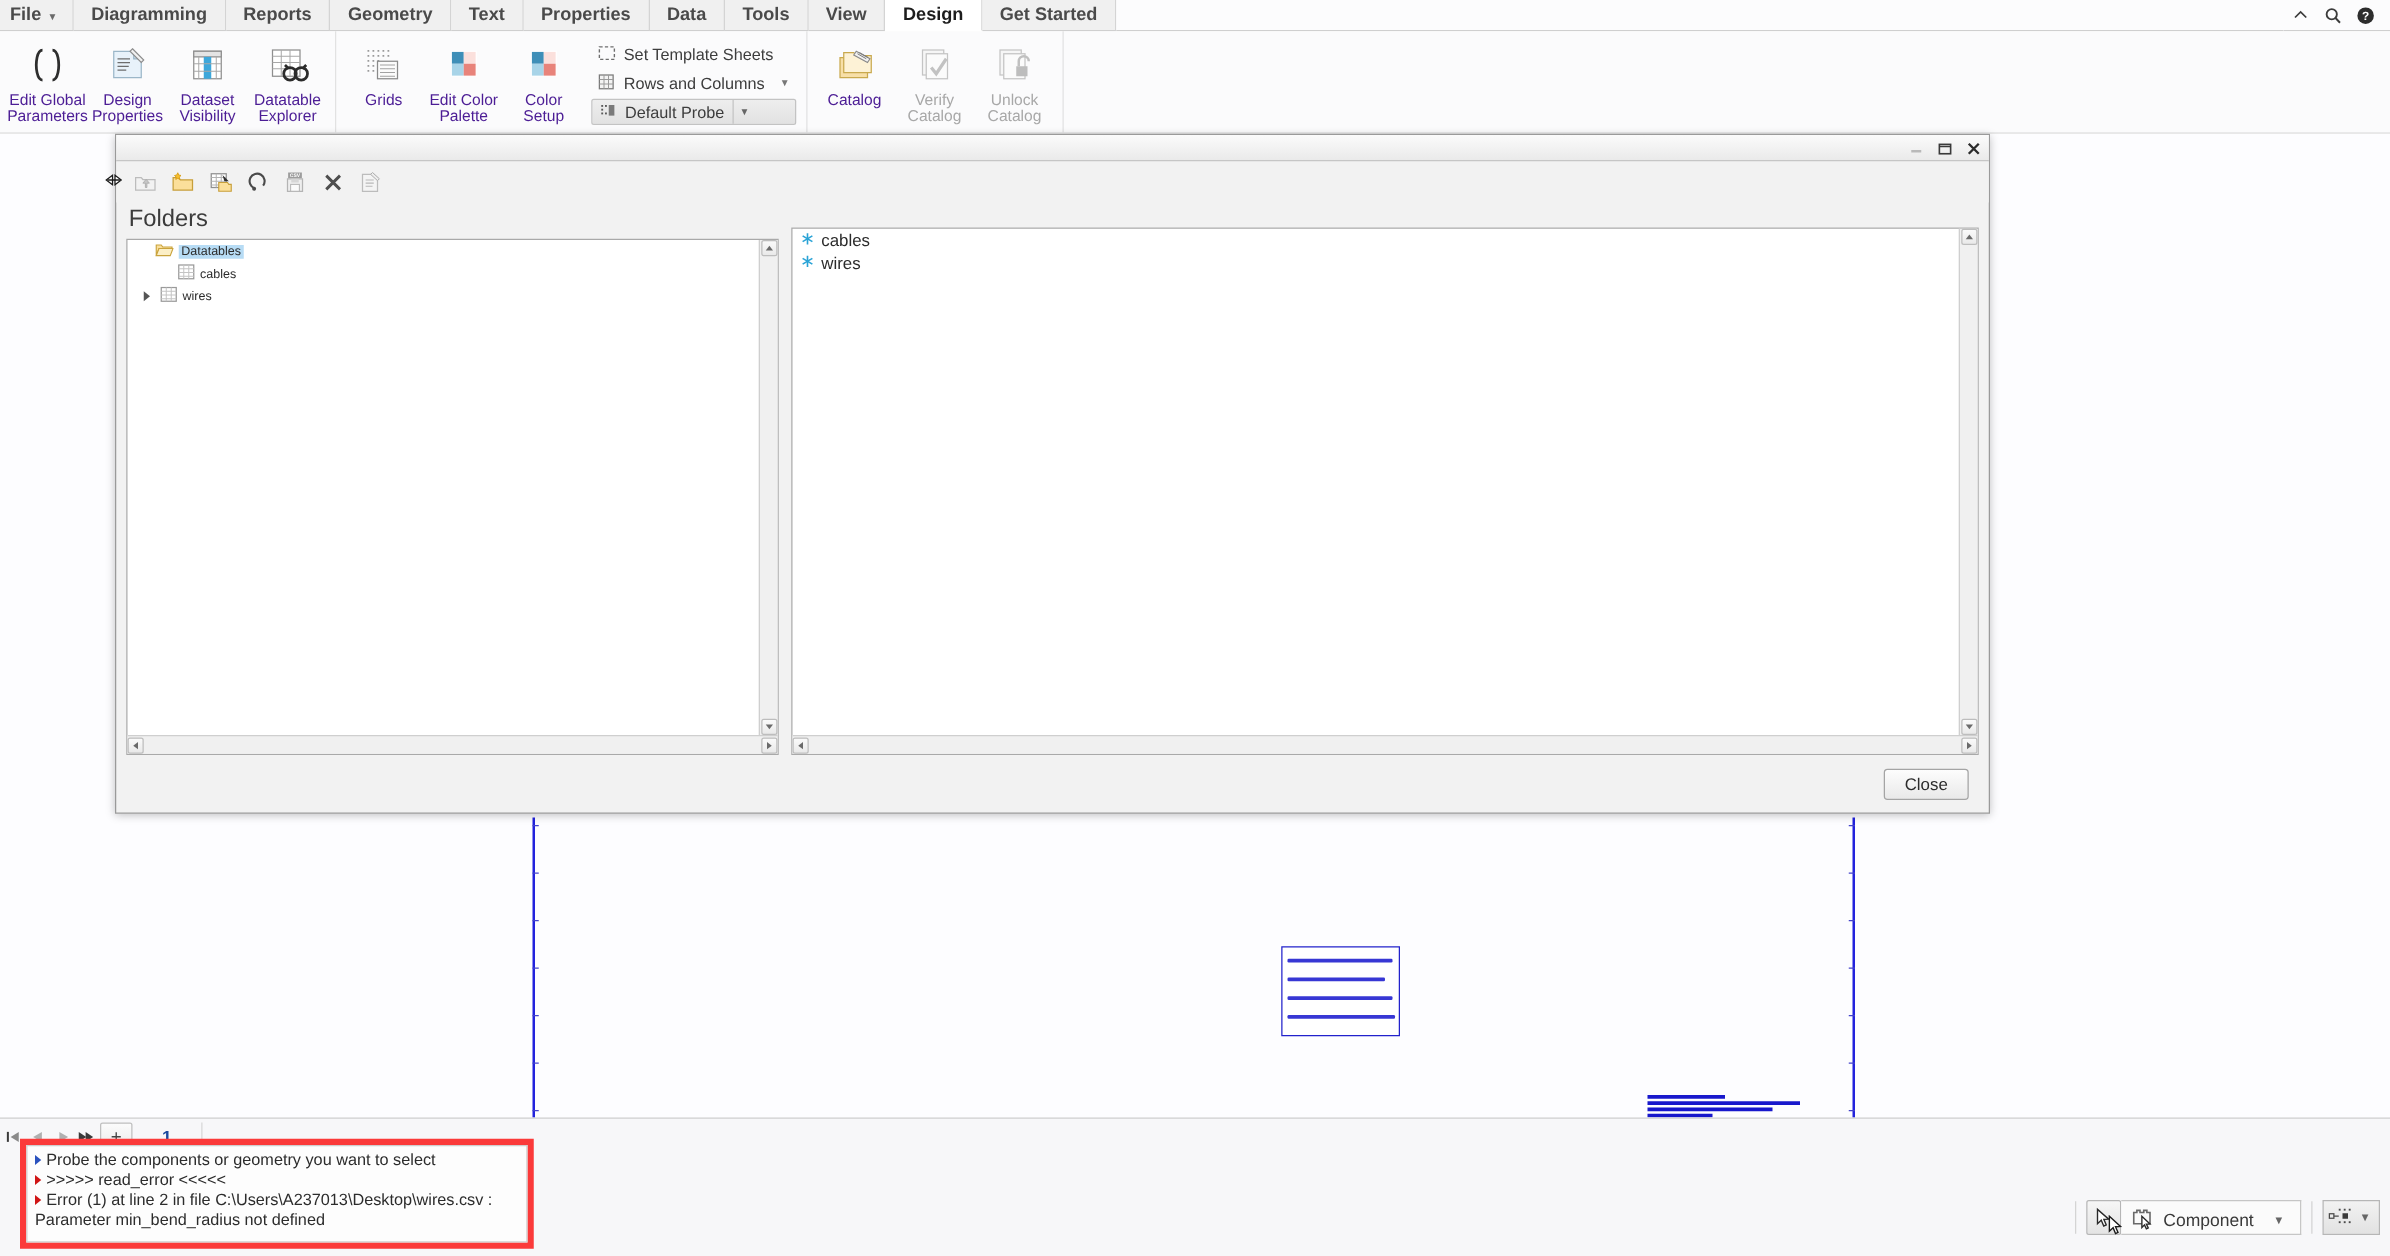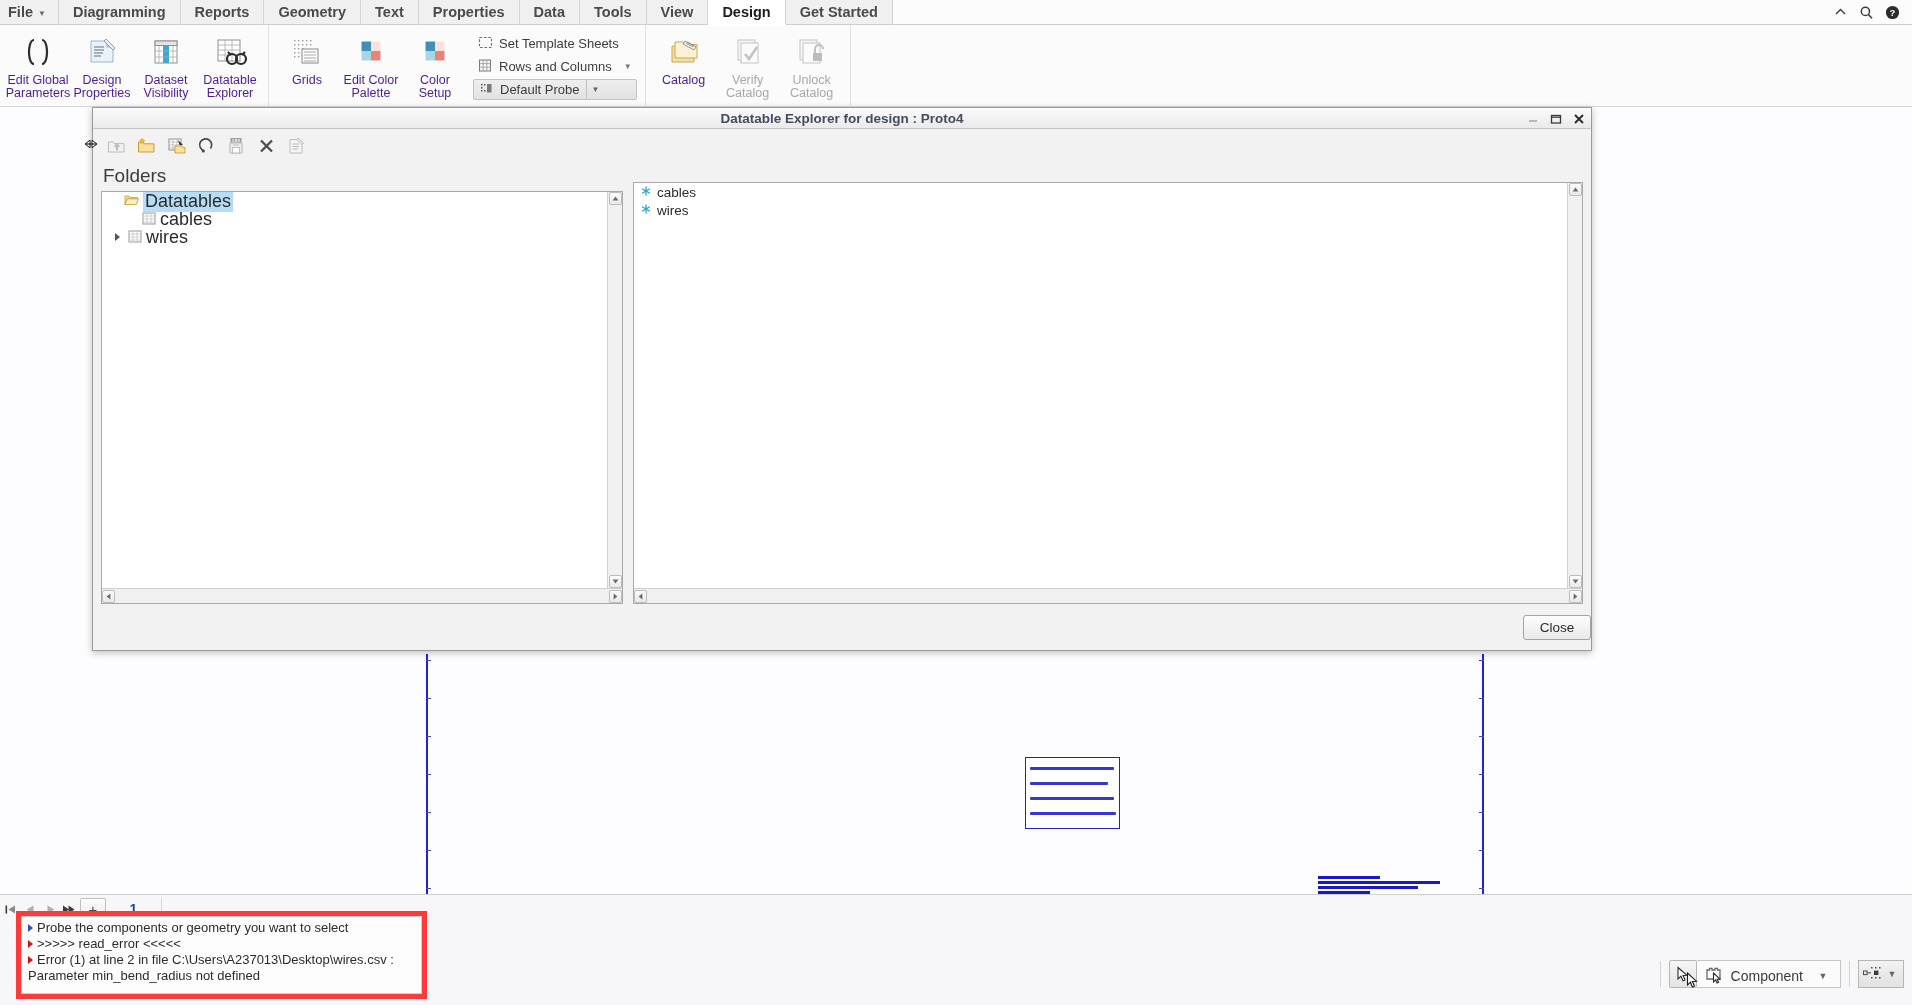--- a/index.html
+++ b/index.html
@@ -165,21 +165,21 @@
   .pane-right { flex: 1; display: flex; flex-direction: column; }
   .pane-hdr { font-size: 19px; color: #3c3c3c; padding: 3px 0 4px 2px; }
 
   .tree-wrap {
     flex: 1; background: #fff; border: 1px solid #a9a9a9;
     position: relative; display: flex; flex-direction: column; min-height: 0;
   }
   .tree-body { flex: 1; position: relative; overflow: hidden; }
   .tree-row {
     display: flex; align-items: center; height: 18px; padding-left: 4px; gap: 4px;
-    font-size: 18px; color: #2b2b2b; cursor: default; white-space: nowrap;
+    font-size: 10px; color: #2b2b2b; cursor: default; white-space: nowrap;
   }
   .tree-row .sel { background: #b7dcf5; padding: 0 2px; }
   .tree-indent { width: 14px; display: flex; align-items: center; justify-content: center; }
   .tri { width: 0; height: 0; border-left: 5px solid #555; border-top: 4px solid transparent; border-bottom: 4px solid transparent; }
 
   .list-wrap {
     flex: 1; background: #fff; border: 1px solid #a9a9a9;
     display: flex; flex-direction: column; min-height: 0;
   }
   .list-hdr { display: flex; height: 19px; background: linear-gradient(#fdfdfd,#eceff1); border-bottom: 1px solid #c0c4c8; }
@@ -201,21 +201,21 @@
     display: flex; flex-direction: row; justify-content: space-between; align-items: center;
   }
   .sb-btn {
     width: 13px; height: 13px; background: linear-gradient(#fafafa,#e9e9e9);
     border: 1px solid #bdbdbd; border-radius: 2px;
     display: flex; align-items: center; justify-content: center;
   }
 
   .dlg-footer {
     height: 46px; display: flex; align-items: center; justify-content: flex-end;
-    padding-right: 0; flex: 0 0 46px;
+    padding-right: 16px; flex: 0 0 46px;
   }
   .btn {
     min-width: 68px; height: 25px; padding: 0 14px;
     background: linear-gradient(#fdfdfd,#e9e9e9);
     border: 1px solid #a4a4a4; border-radius: 3px;
     font-size: 13.5px; color: #2c2c2c; cursor: default;
     display: flex; align-items: center; justify-content: center;
   }
 
   
@@ -625,21 +625,20 @@
         <div class="ticklabel" style="left:987px;">R</div>
       <div class="tick" style="left:1048px;"></div>
     </div>
     <div class="scroll-thumb-h" style="left:456px; top:892px; width:42px;"></div>
     <div class="scroll-thumb-h" style="left:940px; top:892px; width:36px;"></div>
     <div class="scroll-thumb-h" style="left:1418px; top:892px; width:36px;"></div>
   </div>
 
   <div class="dialog">
     <div class="dlg-title">
-      <div class="t">Datatable Explorer for design : Proto4</div>
       <div class="dlg-wbtns">
         <span>
           <svg width="12" height="12" viewBox="0 0 12 12">
               <rect x="2" y="7" width="8" height="2" fill="#b9b9b9"></rect>
             </svg>
         </span>
         <span>
           <svg width="12" height="12" viewBox="0 0 12 12">
               <rect x="1.5" y="2.5" width="9" height="7.5" fill="none" stroke="#3a3a3a" stroke-width="1.3"></rect>
               <line x1="1.5" y1="4.2" x2="10.5" y2="4.2" stroke="#3a3a3a" stroke-width="1.3"></line>

